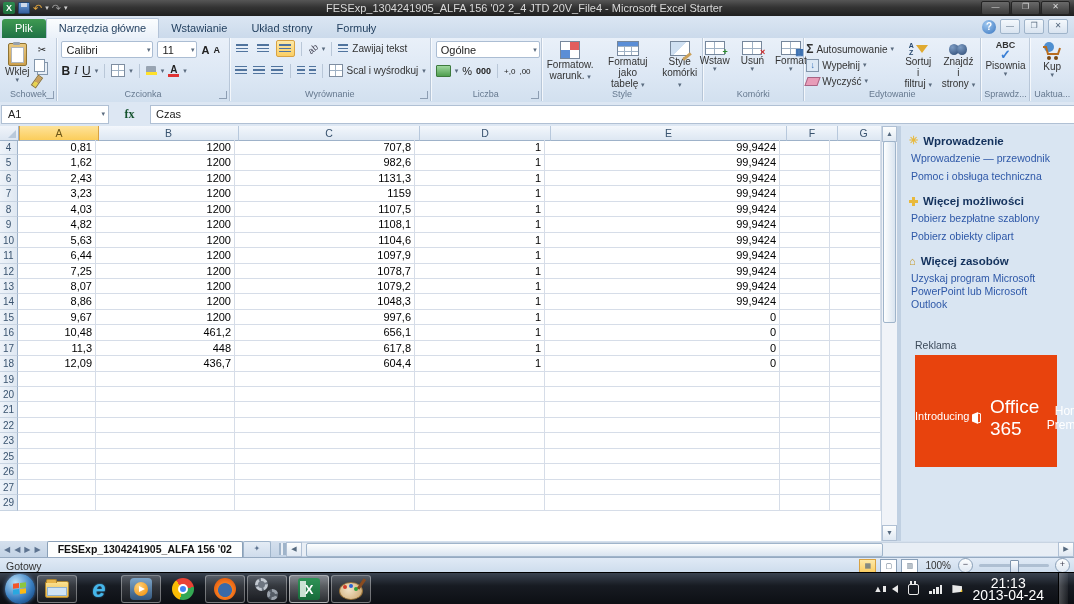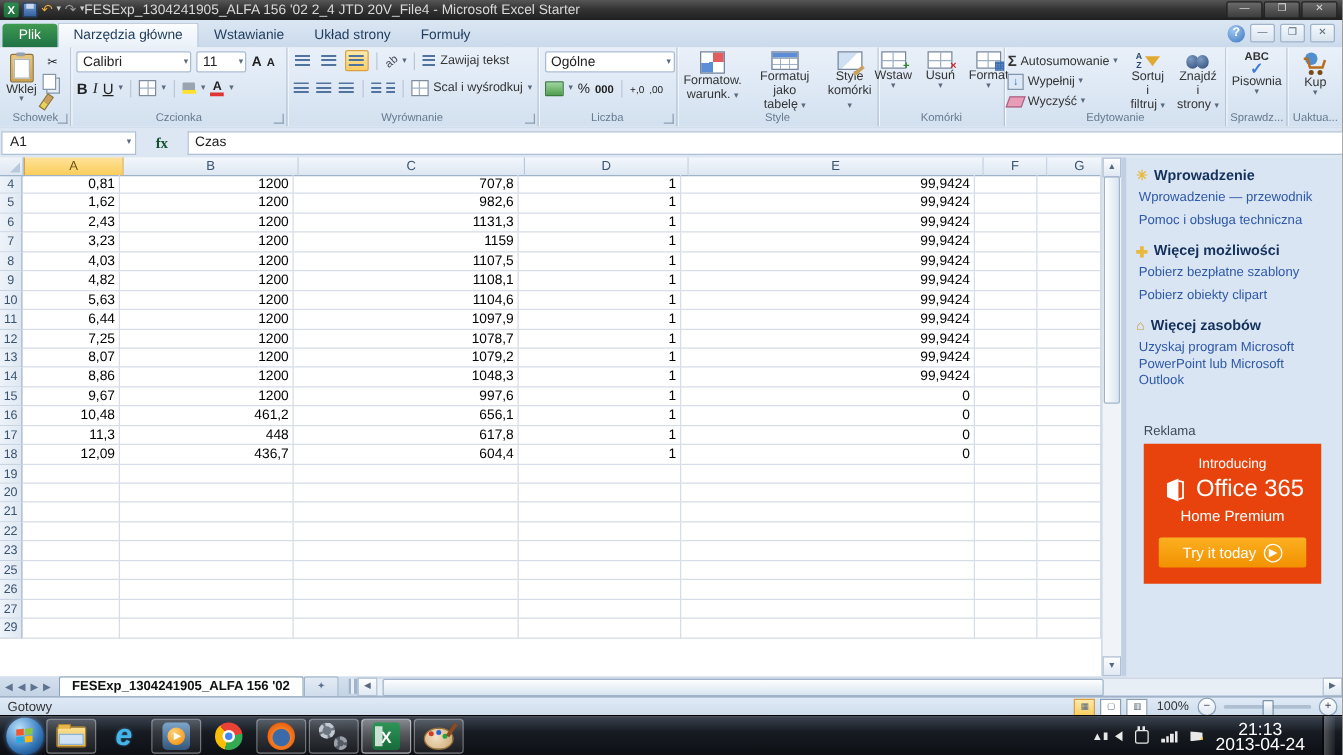--- a/index.html
+++ b/index.html
@@ -9,21 +9,21 @@
   .titlebar{position:absolute;left:0;top:0;width:1074px;height:16px;
     background:linear-gradient(#565656,#343434 45%,#1f1f1f);display:flex;align-items:center;}
   .qat{display:flex;align-items:center;gap:3px;padding-left:3px;}
   .qat .xlicon{width:12px;height:12px;background:linear-gradient(#2d8a4e,#1d6f3c);border-radius:2px;
     color:#fff;font-size:9px;font-weight:bold;text-align:center;line-height:12px;}
   .qat .floppy{width:10px;height:10px;background:linear-gradient(#6f9fd8,#35609e);border:1px solid #24456e;border-radius:1px;position:relative;}
   .qat .floppy:before{content:"";position:absolute;left:2px;top:0;width:6px;height:4px;background:#cdd9ea;}
   .qat .undo{color:#e9a93d;font-size:11px;line-height:10px;}
   .qat .redo{color:#9a9a9a;font-size:11px;line-height:10px;}
   .qat .dd{color:#cfcfcf;font-size:7px;}
-  .wtitle{flex:1;color:#d9d9d9;font-size:11px;white-space:nowrap;overflow:hidden;}
+  .wtitle{flex:1;text-align:center;color:#d9d9d9;font-size:11px;white-space:nowrap;overflow:hidden;}
   .winbtns{display:flex;gap:1px;padding-right:4px;}
   .winbtn{width:27px;height:12px;background:linear-gradient(#6a6a6a,#3c3c3c);border:1px solid #242424;border-radius:2px;
     color:#ddd;font-size:8px;line-height:10px;text-align:center;}
   
   .tabrow{position:absolute;left:0;top:16px;width:1074px;height:22px;
     background:linear-gradient(#dbe6f3,#cbdaeb);border-bottom:1px solid #b4c4d8;display:flex;align-items:flex-end;}
   .ftab{height:19px;margin-left:2px;padding:0 13px;background:linear-gradient(#3f9a51,#1e7145);
     border-radius:3px 3px 0 0;color:#fff;line-height:19px;font-size:11px;}
   .rtab{height:19px;padding:0 12px;color:#1e3c5c;line-height:19px;font-size:11px;}
   .rtab.active{background:linear-gradient(#fbfdfe,#eaf1f9);border:1px solid #b4c4d8;border-bottom:none;
@@ -116,21 +116,21 @@
   .vthumb{position:absolute;left:1px;right:1px;top:15px;height:180px;background:linear-gradient(90deg,#fdfefe,#d9e4f0);border:1px solid #9fb4ca;border-radius:2px;}
   
   .taskpane{position:absolute;left:897px;top:0;width:177px;height:415px;background:#d9e5f2;border-left:4px solid #c0d0e2;box-sizing:border-box;padding:8px 8px 0 8px;}
   .tp-sec{margin-bottom:12px;}
   .tp-title{display:flex;align-items:center;gap:5px;font-weight:bold;color:#13315c;font-size:11.5px;margin-bottom:5px;}
   .tp-star{color:#e8b93c;font-size:11px;}
   .tp-plus{width:9px;height:9px;background:linear-gradient(#e8b93c,#e8b93c) 50% 0/3px 100% no-repeat,linear-gradient(#e8b93c,#e8b93c) 0 50%/100% 3px no-repeat;}
   .tp-cart{color:#c59a2e;font-size:11px;}
   .tp-link{color:#2e58a8;font-size:10.5px;margin:0 0 5px 2px;line-height:13px;}
   .adlabel{color:#3c4a5a;font-size:10.5px;margin:28px 0 4px 6px;}
-  .adbox{margin-left:6px;width:142px;height:112px;background:#e8430d;display:flex;flex-direction:column;align-items:center;box-sizing:border-box;padding-top:10px;}
+  .adbox{margin-left:6px;width:142px;height:112px;background:#e8430d;display:flex;flex-direction:row;align-items:center;box-sizing:border-box;padding-top:10px;}
   .ad-intro{color:#fff;font-size:11px;}
   .ad-brandrow{display:flex;align-items:center;gap:6px;margin-top:4px;}
   .ad-brand{color:#fff;font-size:19px;letter-spacing:0;}
   .ad-edition{color:#fff;font-size:12px;margin-top:3px;text-align:center;}
   .ad-btn{margin-top:10px;width:118px;height:24px;background:linear-gradient(#fbb021,#f29100);border-radius:2px;
     display:flex;align-items:center;justify-content:center;gap:6px;color:#fff;font-size:12px;}
   .ad-arrow{width:13px;height:13px;border:1.5px solid #fff;border-radius:50%;font-size:9px;line-height:12px;text-align:center;}
   
   .sheettabs{position:absolute;left:0;top:541px;width:1074px;height:16px;background:linear-gradient(#d5e0ed,#c3d3e5);border-bottom:1px solid #a9bcd2;display:flex;align-items:center;}
   .navbtns{display:flex;gap:4px;padding:0 6px 0 4px;color:#5d7390;font-size:8px;}

